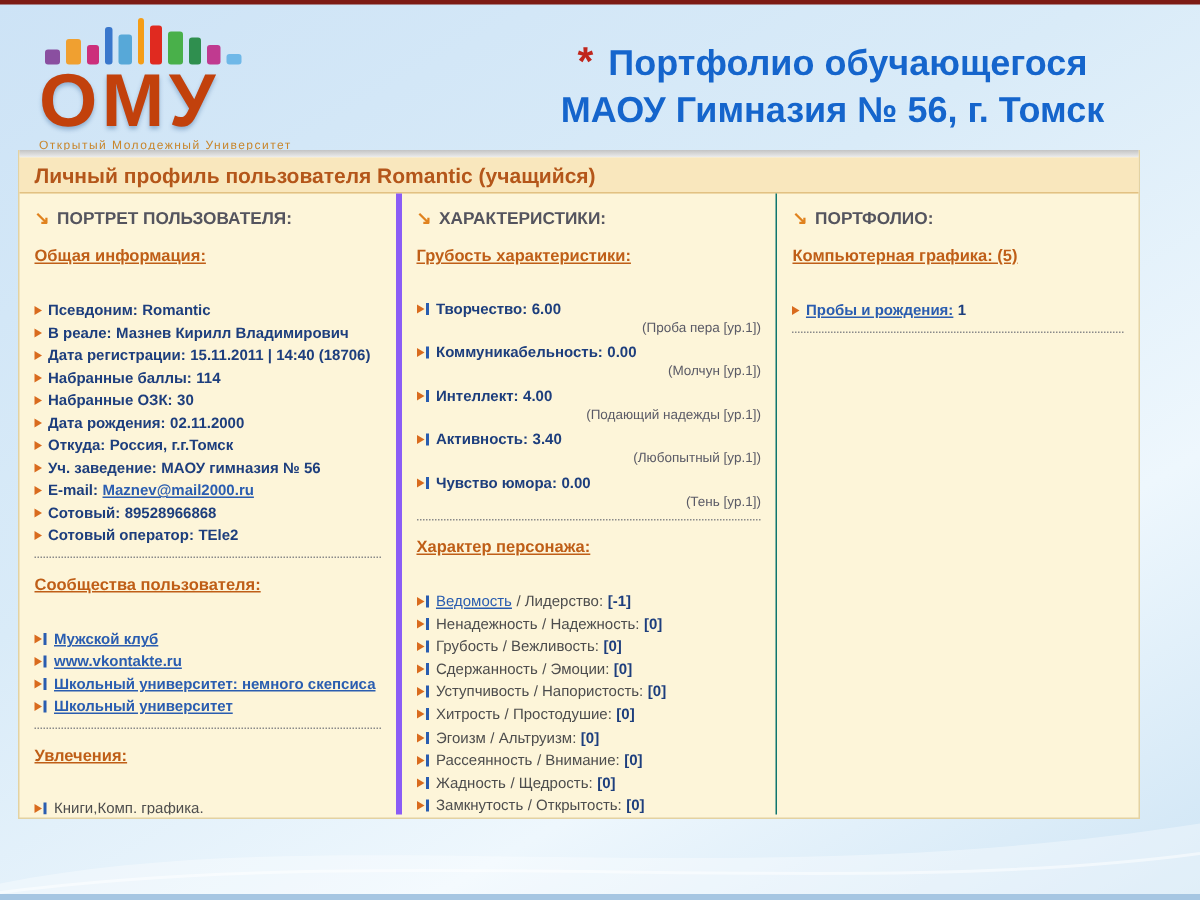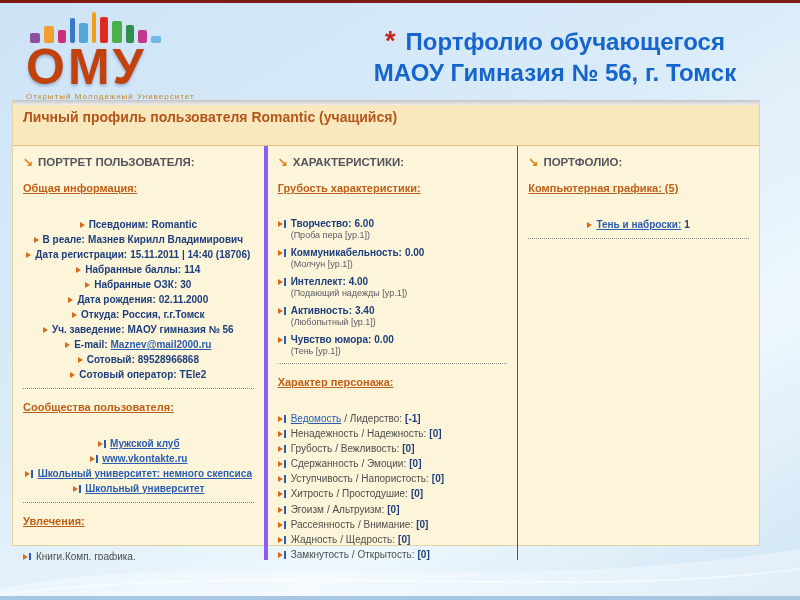--- a/index.html
+++ b/index.html
@@ -24,52 +24,52 @@
   
   .slide-title { position:absolute; top:26px; left:320px; width:470px; text-align:center;
                  font-weight:bold; color:#1565cc; font-size:24px; line-height:31px; }
   .slide-title .star { color:#c0261c; font-size:27px; margin-right:10px; }
 
   
   .panel { position:absolute; left:12px; top:100px; width:748px; height:446px;
            background:#fdf5d9; border:1px solid #e3d2a2; border-top:none; }
   .panel-topedge { height:5px; background:linear-gradient(#c3c3c3,#eeeeee); }
   .panel-header { background:#f9e7bd; border-bottom:1px solid #e2c183; color:#b4561a;
-                  font-size:14px; font-weight:bold; padding:4px 10px 20px; }
+                  font-size:14px; font-weight:bold; padding:4px 10px 3px; }
   .cols { display:flex; height:414px; }
   .col { padding:9px 10px 0 10px; overflow:hidden; }
   .col1 { width:251px; }
   .col2 { width:254px; border-left:4px solid #8b5cf6; }
   .col3 { width:242px; border-left:1px solid #0f766e; }
 
   .sect-head { color:#54545e; font-size:11.5px; font-weight:bold; margin-bottom:9px; white-space:nowrap; }
   .arrow-icon { color:#e0821e; font-weight:bold; margin-right:5px; font-size:12px; }
   .arrow-icon::before { content:"\2198"; }
 
   .olink { color:#bf5e17; font-size:11px; font-weight:bold; text-decoration:underline;
            display:inline-block; margin-bottom:23px; cursor:pointer; white-space:nowrap; }
 
-  .row { font-size:10px; line-height:15px; white-space:nowrap; color:#1d3e7d; font-weight:bold;text-align:center; }
+  .row { font-size:10px; line-height:15px; white-space:nowrap; color:#1d3e7d; font-weight:bold; }
   .tri-icon { display:inline-block; width:0; height:0; border-left:5px solid #d96b1e;
               border-top:3.5px solid transparent; border-bottom:3.5px solid transparent;
               margin-right:4px; }
   .pb-icon { display:inline-block; width:9px; position:relative; margin-right:4px; }
   .pb-icon::before { content:""; display:inline-block; width:0; height:0;
               border-left:5px solid #d96b1e; border-top:3.5px solid transparent;
               border-bottom:3.5px solid transparent; }
   .pb-icon::after { content:""; display:inline-block; width:2px; height:8px;
               background:#2a5db0; margin-left:1px; vertical-align:-1px; }
   .lbl { margin-right:3px; }
   .blink { color:#2a5db0; text-decoration:underline; cursor:pointer; }
   .dotted { border-top:1px dotted #8a8a8a; margin:6px 0 8px 0; }
 
   .stat { margin-bottom:5px; }
   .stat-main { font-size:10px; font-weight:bold; color:#1d3e7d; line-height:13px; white-space:nowrap; }
   .stat-name { margin-right:3px; }
-  .stat-rank { font-size:9px; color:#5a5a66; margin-left:13px; line-height:11px; }
+  .stat-rank { font-size:9px; color:#5a5a66; margin-left:13px; line-height:11px;text-align:right; }
 
   .trait { font-size:10px; color:#4d4d4d; line-height:15.1px; white-space:nowrap; }
   .trait-left, .trait-right { margin-right:3px; }
   .trait-val { color:#1d3e7d; font-weight:bold; }
 
   .hobby { font-size:10px; color:#4d4d4d; line-height:14px; }
   .pf-count { color:#1d3e7d; font-weight:bold; }
 </style>
 </head>
 <body>
@@ -173,21 +173,21 @@
       <div class="trait"><span class="pb-icon"></span><span class="trait-left">Шаблонность /</span><span class="trait-right blink">Свое лицо:</span><span class="trait-val">[+0]</span></div>
       <div class="trait"><span class="pb-icon"></span><span class="trait-left">Невежда</span><span class="trait-right">/ Эксперт:</span><span class="trait-val">[0]</span></div>
       
       
       
     </div>
 
     <div class="col col3">
       <div class="sect-head"><span class="arrow-icon"></span><span>ПОРТФОЛИО:</span></div>
       <span class="olink">Компьютерная графика: (5)</span>
-      <div class="row"><span class="tri-icon"></span><span class="blink lbl">Тень и наброски:</span><span class="pf-count">1</span></div>
+      <div class="row"><span class="tri-icon"></span><span class="blink lbl">Пробы и рождения:</span><span class="pf-count">1</span></div>
       <div class="dotted"></div>
     </div>
 
   </div>
 </div>
 
 <svg class="swoosh" width="800" height="70" viewBox="0 0 800 70">
   <path d="M0,62 C220,18 480,72 800,22 L800,70 L0,70 Z" fill="#ffffff" opacity="0.35"></path>
   <path d="M0,68 C260,34 560,74 800,42" stroke="#ffffff" stroke-width="2" fill="none" opacity="0.5"></path>
 </svg>

